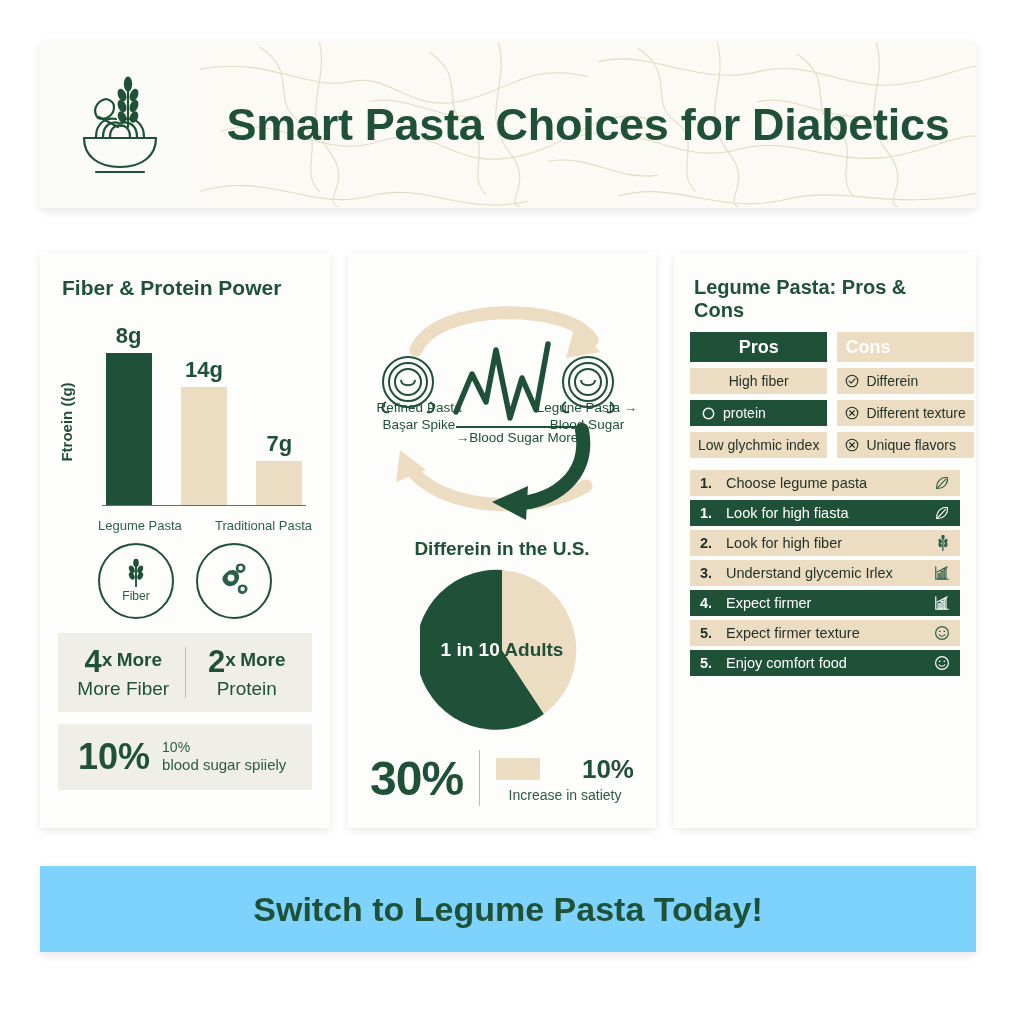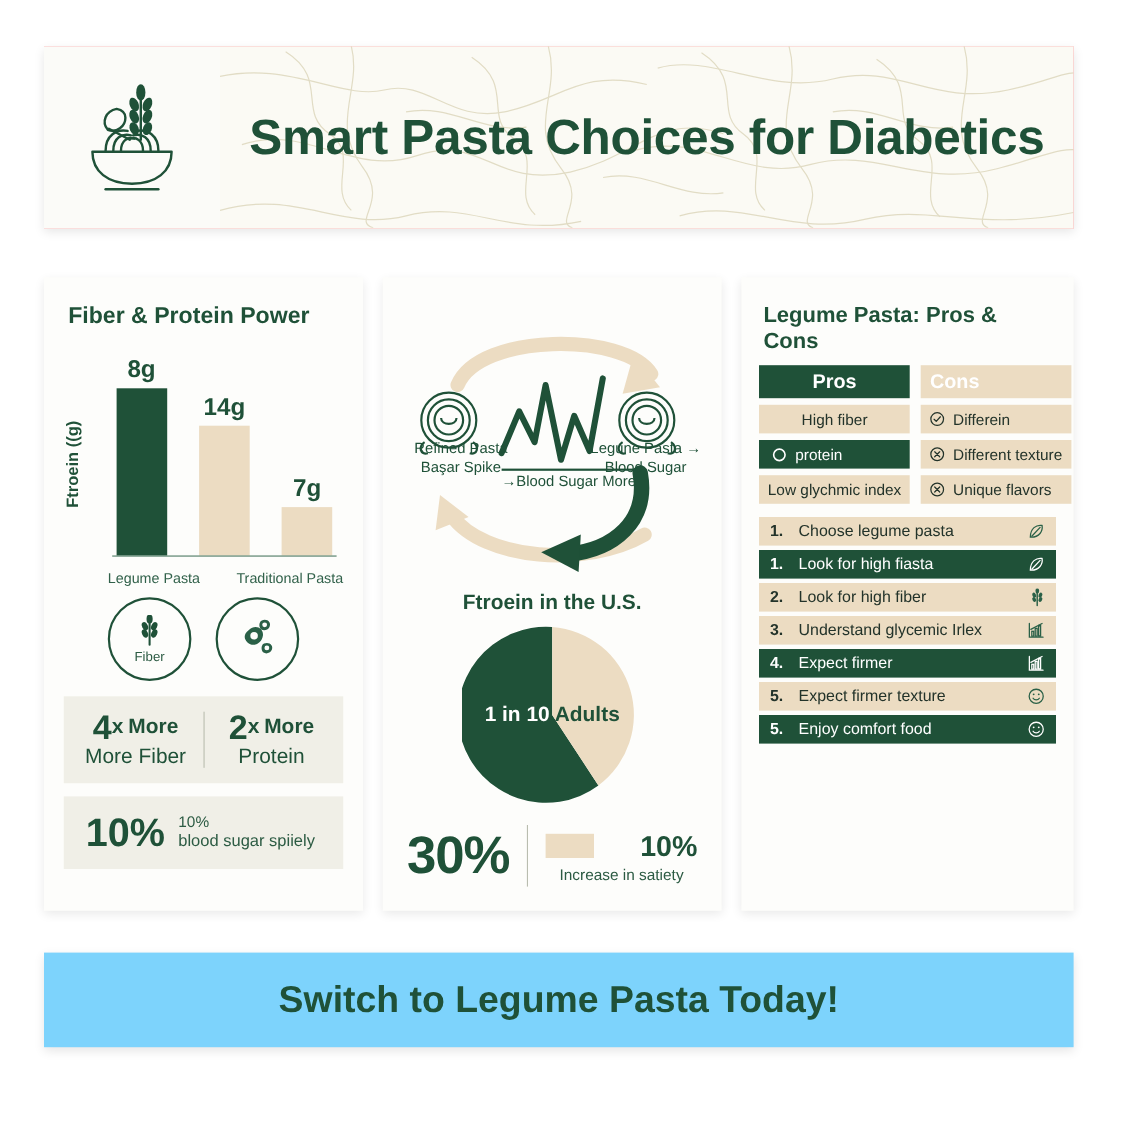--- a/index.html
+++ b/index.html
@@ -20,21 +20,21 @@
     padding: 0;
   }
 
   
   .header {
     position: absolute;
     left: 40px;
     top: 42px;
     width: 936px;
     height: 166px;
-    background: #fca5a5;
+    background: #eab308;
     box-shadow: 0 3px 9px rgba(0,0,0,0.10);
     display: flex;
     align-items: stretch;
     overflow: hidden;
   }
   .header-icon-box {
     width: 160px;
     flex: 0 0 160px;
     background: #fbfbf8;
     display: flex;
@@ -580,21 +580,21 @@
         <div class="cycle-label left">
           <div>Refined Pasta</div>
           <div>Başar Spike</div>
         </div>
         <div class="cycle-label right">
           <div>Legune Pasta →</div>
           <div>Blood Sugar</div>
         </div>
       </div>
 
-      <div class="pie-title">Ftroein in the U.S.</div>
+      <div class="pie-title">Differein in the U.S.</div>
       <div class="pie-wrap">
         <svg width="164" height="164" viewBox="0 0 164 164">
 
           <path d="M82 82 L82 2 A80 80 0 1 0 124 146 Z" fill="#1f5138"></path>
 
           <path d="M82 82 L124 146 A80 80 0 0 0 82 2 Z" fill="#ecdcc2"></path>
         </svg>
         <div class="pie-label">
           <span class="w">1 in 10</span>
           <span class="g">Adults</span>

